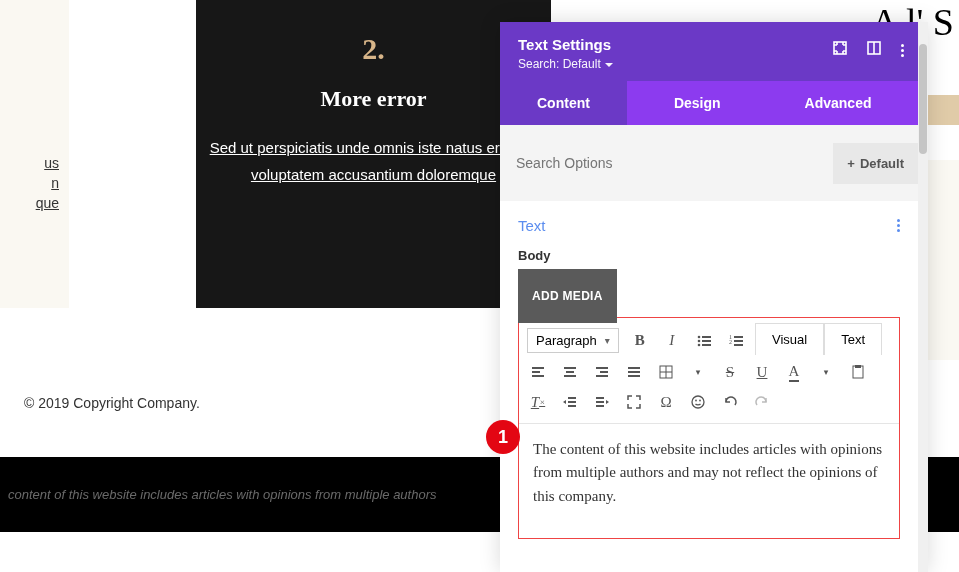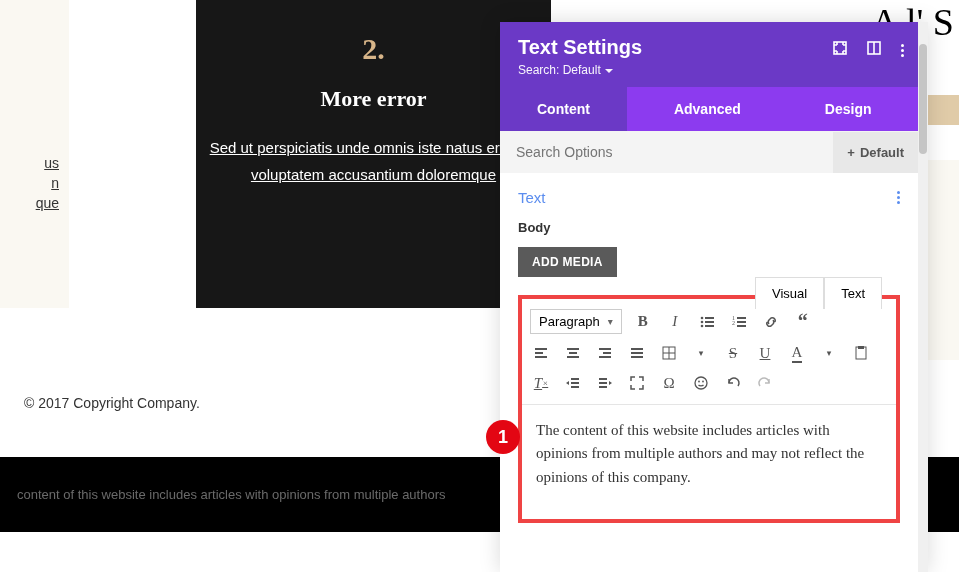--- a/index.html
+++ b/index.html
@@ -12,56 +12,56 @@
 .dark-card .num { font-family: Georgia, serif; font-size: 30px; font-weight: bold; color: #d8b589; margin-bottom: 20px; }
 .dark-card .title { font-family: Georgia, serif; font-size: 22px; font-weight: bold; margin-bottom: 22px; }
 .dark-card .body { font-size: 15px; line-height: 1.8; text-decoration: underline; }
 
 .top-right-text { position: absolute; right: 0; top: 0; font-family: Georgia, serif; font-size: 38px; color: #000; padding-right: 5px; }
 
 .right-side-bar { position: absolute; right: 0; top: 95px; width: 32px; height: 30px; background: #e0cba8; }
 .right-side-strip { position: absolute; right: 0; top: 160px; width: 32px; height: 200px; background: #faf8f2; }
 
 .copyright-area { position: absolute; left: 0; top: 395px; width: 100%; padding-left: 24px; font-size: 14px; color: #333; }
-.footer-bar { position: absolute; left: 0; top: 457px; width: 100%; height: 75px; background: #000; color: #6a6a6a; font-size: 13px; padding-top: 30px; padding-left: 17px; overflow: hidden; }
+.footer-bar { position: absolute; left: 0; top: 457px; width: 100%; height: 75px; background: #000; color: #6a6a6a; font-size: 13px; padding-top: 30px; padding-left: 8px; overflow: hidden; font-style: italic; }
 
 .marker { position: absolute; width: 34px; height: 34px; border-radius: 50%; background: #e30613; color: #fff; font-weight: bold; font-size: 18px; display: flex; align-items: center; justify-content: center; left: 486px; top: 420px; z-index: 50; }
 
 .panel { position: absolute; left: 500px; top: 22px; width: 428px; height: 550px; background: #fff; box-shadow: 0 0 20px rgba(0,0,0,.15); z-index: 40; display: flex; flex-direction: column; }
 .panel-head { background: #6b39c6; color: #fff; padding: 14px 18px 10px; position: relative; }
-.panel-title { font-size: 20px; font-weight: 600; margin-bottom: 4px; }
+.panel-title { font-size: 15px; font-weight: 600; margin-bottom: 4px; }
 .panel-preset { font-size: 12px; opacity: .95; }
 .panel-preset::after { content: ""; display: inline-block; margin-left: 4px; border-left: 4px solid transparent; border-right: 4px solid transparent; border-top: 4px solid #fff; vertical-align: middle; }
 .panel-head-icons { position: absolute; right: 14px; top: 18px; display: flex; gap: 18px; }
 .panel-head-icons svg { width: 16px; height: 16px; fill: none; stroke: #fff; stroke-width: 1.6; }
 .panel-head-icons .dots { width: 4px; display: flex; flex-direction: column; gap: 2px; align-items: center; justify-content: center; }
 .panel-head-icons .dots span { width: 3px; height: 3px; background: #fff; border-radius: 50%; }
 
 .tabs { background: #8c3bef; display: flex; color: #fff; font-size: 14px; font-weight: 600; }
 .tab { padding: 14px 37px; cursor: pointer; }
 .tab.active { background: #6b39c6; }
 
 .search-row { display: flex; align-items: center; background: #f4f4f4; }
-.search-input { flex: 1; border: none; background: transparent; padding: 13px 16px; font-size: 14px; color: #888; outline: none; }
+.search-input { flex: 1; border: none; background: transparent; padding: 30px 16px; font-size: 14px; color: #888; outline: none; }
 .filter-btn { background: #e8e8e8; border: none; padding: 13px 14px; font-size: 13px; color: #555; font-weight: 600; cursor: pointer; display: flex; align-items: center; gap: 5px; }
 
 .content-scroll { flex: 1; overflow-y: auto; padding: 16px 18px; }
 .section-head { display: flex; justify-content: space-between; align-items: center; margin-bottom: 14px; }
 .section-title { color: #5b8def; font-size: 15px; }
 .section-head .vdots { width: 3px; display: flex; flex-direction: column; gap: 2px; }
 .section-head .vdots span { width: 3px; height: 3px; background: #5b8def; border-radius: 50%; }
 
-.body-label { font-size: 13px; font-weight: 600; color: #333; margin-bottom: 12px; }
-.add-media { background: #5a5a5a; color: #fff; border: none; padding: 8px 14px; font-size: 12px; font-weight: 700; letter-spacing: .3px; cursor: pointer; text-align: right; }
+.body-label { font-size: 13px; font-weight: 600; color: #333; margin-bottom: 6px; }
+.add-media { background: #5a5a5a; color: #fff; border: none; padding: 20px 14px; font-size: 12px; font-weight: 700; letter-spacing: .3px; cursor: pointer; text-align: right; }
 
 .editor-tabs { position: absolute; right: 18px; display: flex; margin-left: 16px; }
 .editor-tab { border: 1px solid #ddd; border-bottom: none; padding: 8px 16px; font-size: 13px; background: #fff; cursor: pointer; }
 .media-row { position: relative; margin-bottom: 12px; height: 36px; }
 
-.editor-box { border: 4px solid #ef4444; }
+.editor-box { border: 1px solid #ef4444; }
 .toolbar { border-bottom: 1px solid #e5e5e5; padding: 6px 8px; }
 .toolbar-row { display: flex; align-items: center; gap: 10px; padding: 4px 0; flex-wrap: nowrap; }
 .para-select { border: 1px solid #ccc; padding: 4px 8px; font-size: 13px; background: #fff; cursor: pointer; display: flex; align-items: center; gap: 8px; }
 .para-select::after { content: "▾"; font-size: 10px; color: #666; }
 .tb { width: 22px; height: 22px; display: flex; align-items: center; justify-content: center; color: #555; cursor: pointer; font-size: 15px; font-family: Georgia, serif; }
 .tb svg { width: 16px; height: 16px; fill: #555; }
 .tb.bold { font-weight: bold; font-family: Georgia, serif; }
 .tb.italic { font-style: italic; font-family: Georgia, serif; }
 .tb.disabled { opacity: .4; }
 .editor-content { padding: 14px 14px 30px; font-family: Georgia, serif; font-size: 15px; line-height: 1.55; color: #333; }
@@ -83,21 +83,21 @@
 <div class="dark-card">
   <div class="num">2.</div>
   <div class="title">More error</div>
   <div class="body">Sed ut perspiciatis unde omnis iste natus error sit voluptatem accusantium doloremque</div>
 </div>
 
 <div class="top-right-text">A          l'   S</div>
 <div class="right-side-bar"></div>
 <div class="right-side-strip"></div>
 
-<div class="copyright-area">© 2017 Copyright Company.</div>
+<div class="copyright-area">© 2019 Copyright Company.</div>
 <div class="footer-bar">
   <span>content of this website includes articles with opinions from multiple authors</span>
 </div>
 
 <div class="marker">1</div>
 
 <div class="panel">
   <div class="panel-inner">
     <div class="panel-head">
       <div class="panel-title">Text Settings</div>
@@ -114,22 +114,22 @@
         <span class="dots">
             <span></span>
             <span></span>
             <span></span>
           </span>
       </div>
     </div>
 
     <div class="tabs">
       <div class="tab active">Content</div>
+      <div class="tab" style="margin-left:10px">Design</div>
       <div class="tab" style="margin-left:10px">Advanced</div>
-      <div class="tab" style="margin-left:10px">Design</div>
     </div>
 
     <div class="search-row">
       <input class="search-input" placeholder="Search Options" style="">
       <button class="filter-btn">
         <span>+</span>
         <span>Default</span>
       </button>
     </div>
 

